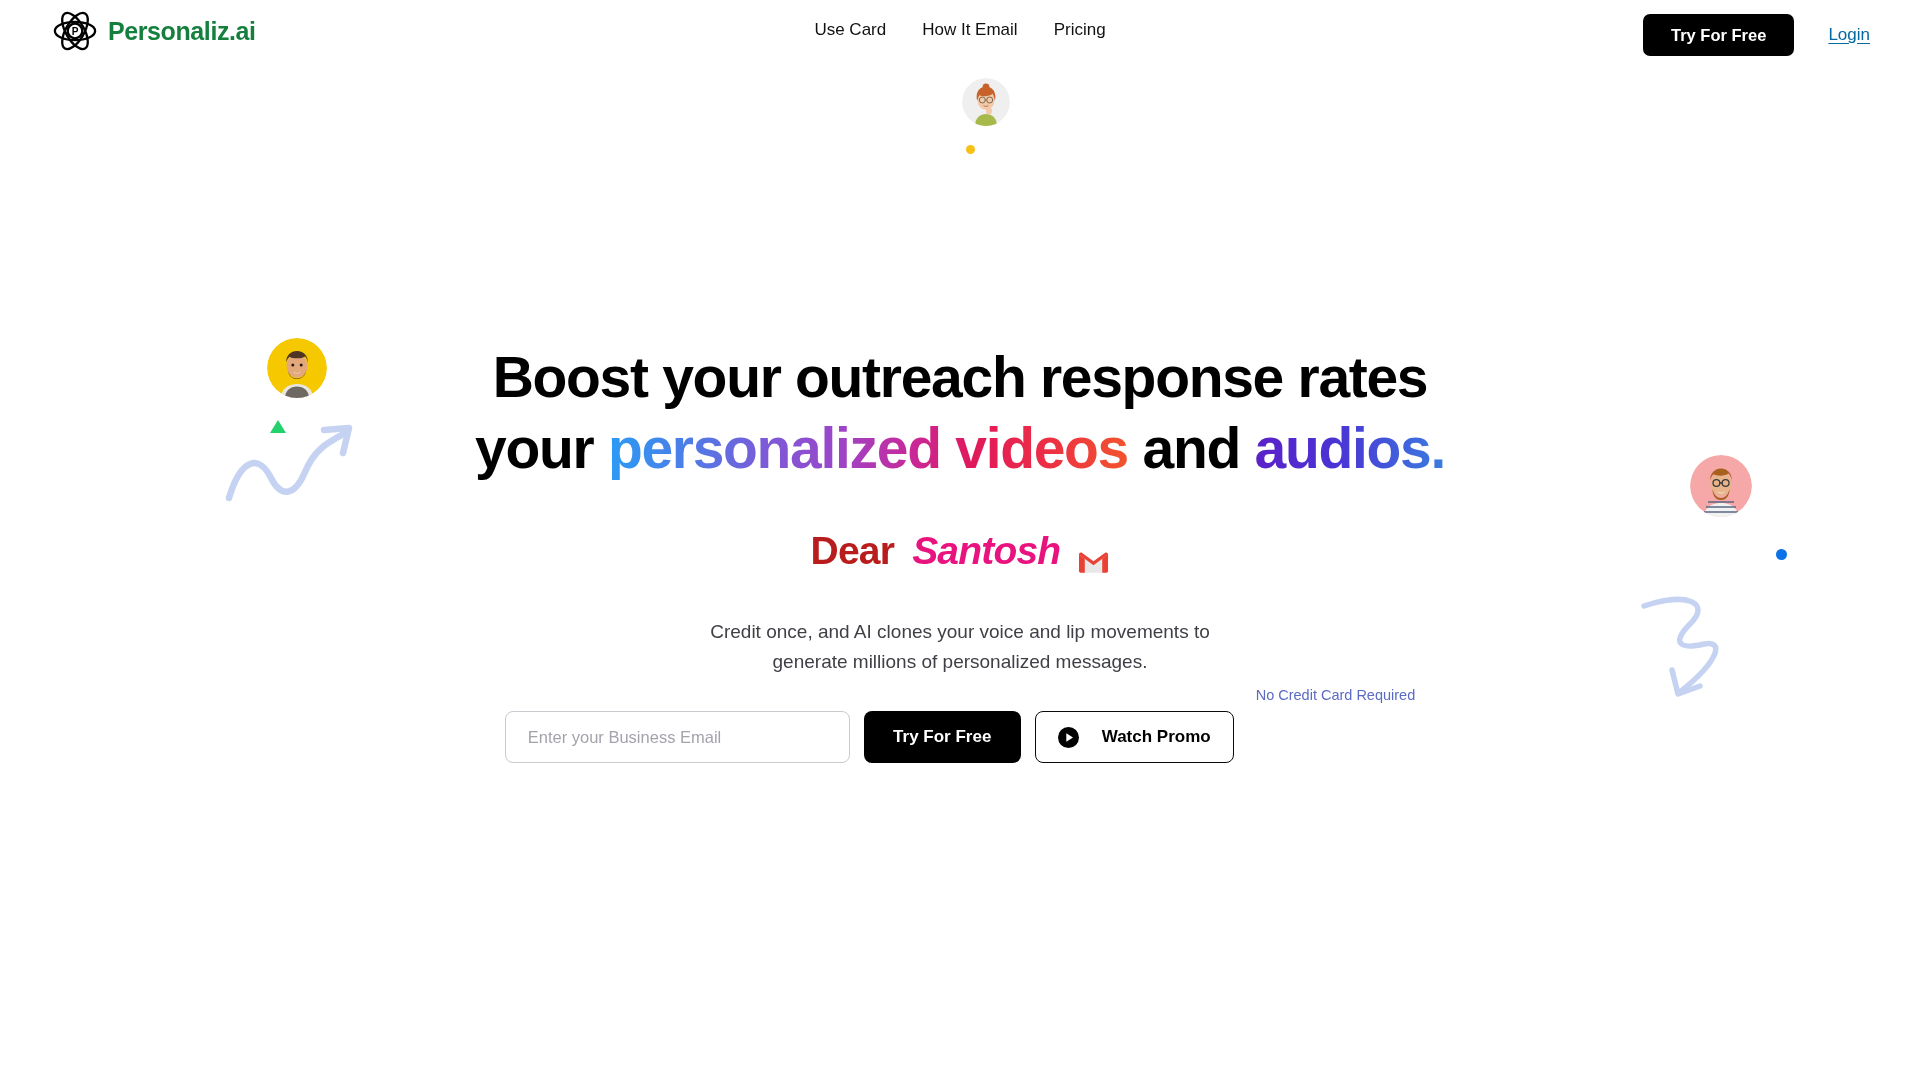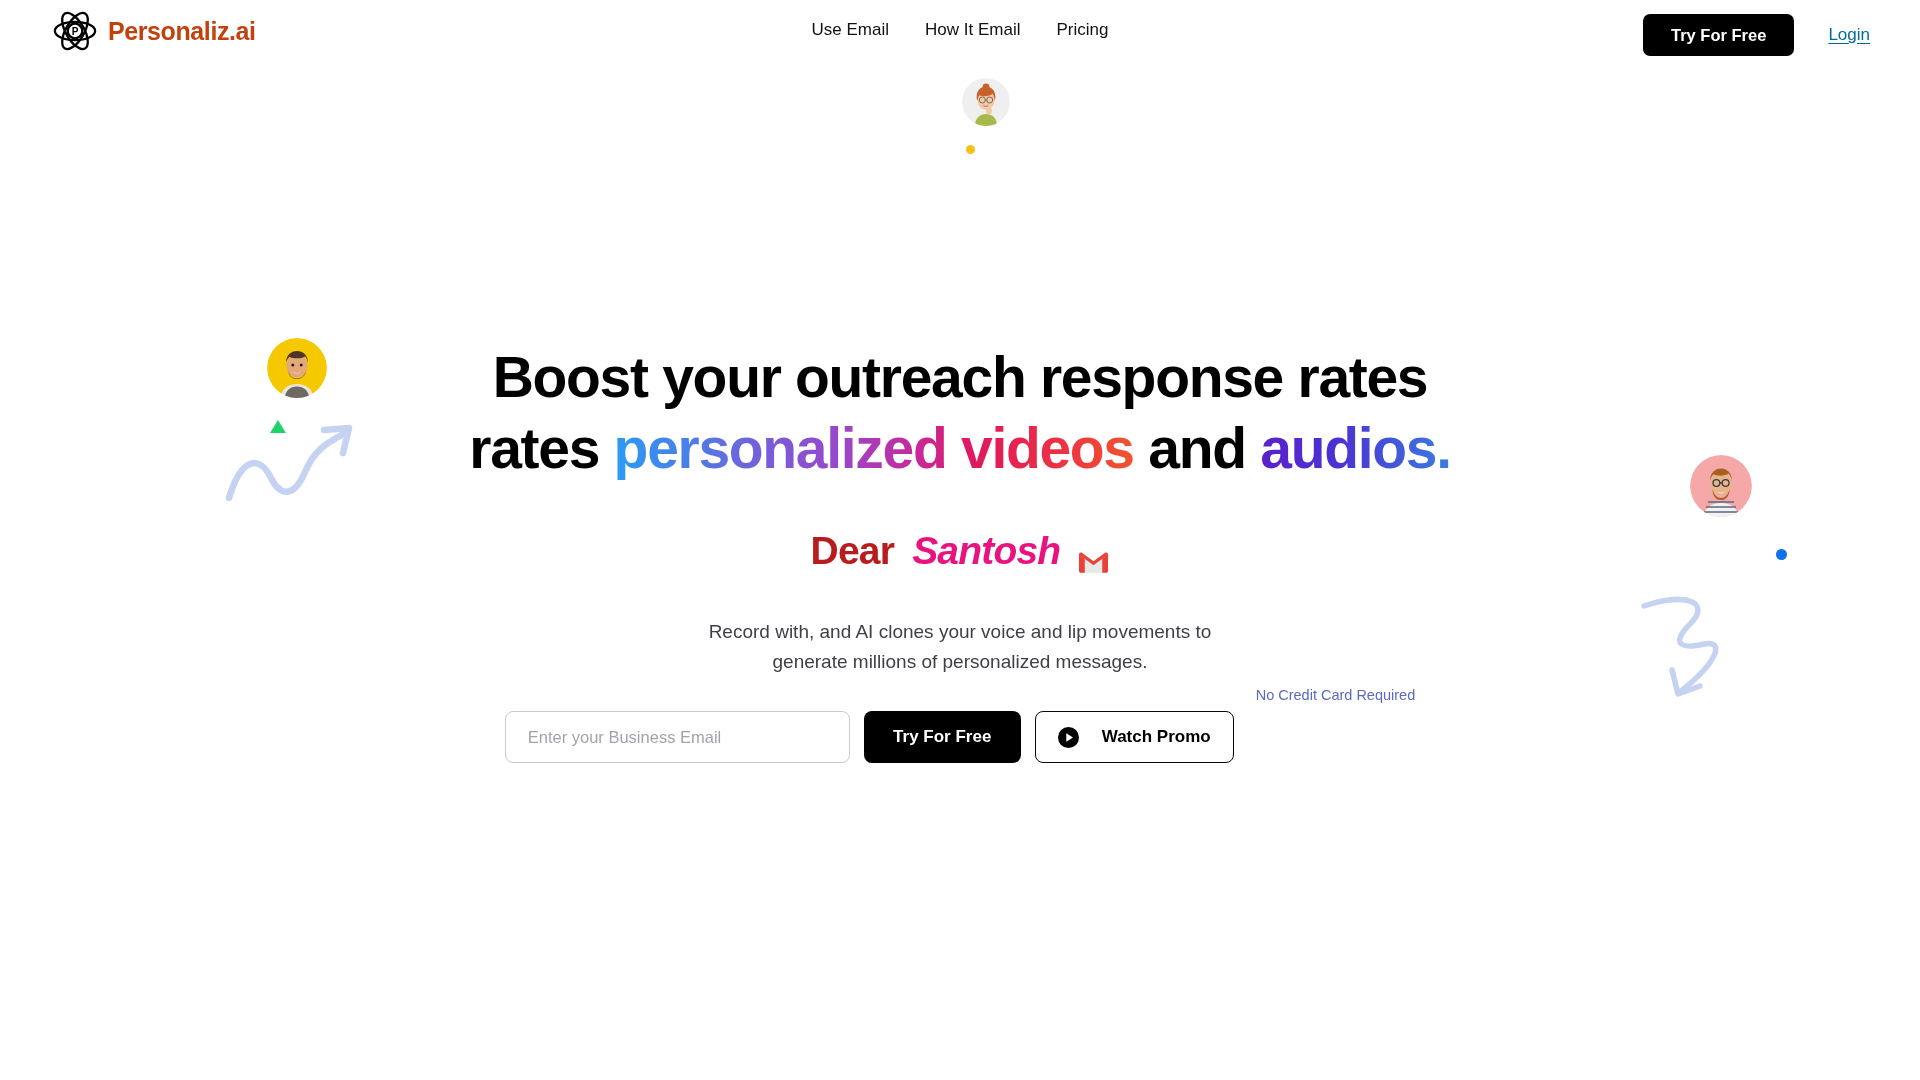--- a/index.html
+++ b/index.html
@@ -36,21 +36,21 @@
     align-items: center;
     gap: 10px;
   }
 
   .brand-mark { width: 46px; height: 46px; display: block; }
 
   .brand-name {
     font-size: 25px;
     font-weight: 700;
     letter-spacing: -0.4px;
-    color: #c2410c;
+    color: #15803d;
     white-space: nowrap;
   }
 
   .nav {
     position: absolute;
     left: 50%;
     transform: translateX(-50%);
     top: 20px;
     display: flex;
     align-items: center;
@@ -281,21 +281,21 @@
           <ellipse cx="24" cy="24" rx="21" ry="9.5" transform="rotate(120 24 24)"></ellipse>
           <circle cx="24" cy="24" r="7.6" stroke-width="2.4"></circle>
         </g>
         <text x="24" y="28.6" text-anchor="middle" font-family="Liberation Sans, sans-serif" font-size="10.5" font-weight="700" fill="#000000">P</text>
       </svg>
     </span>
     <span class="brand-name">Personaliz.ai</span>
   </div>
 
   <nav class="nav">
-    <a class="nav-link">Use Email</a>
+    <a class="nav-link">Use Card</a>
     <a class="nav-link">How It Email</a>
     <a class="nav-link">Pricing</a>
   </nav>
 
   <div class="header-right">
     <button class="btn-try-nav">Try For Free</button>
     <a class="login-link">Login</a>
   </div>
 </header>
 
@@ -366,38 +366,38 @@
       <path d="M16 16 C58 2, 84 12, 62 34 C44 52, 50 60, 76 54 C96 50, 92 70, 52 102" stroke="#C5D2F2" stroke-width="5.5" fill="none" stroke-linecap="round"></path>
       <path d="M44 80 L50 104 L72 96" stroke="#C5D2F2" stroke-width="5.5" fill="none" stroke-linecap="round" stroke-linejoin="round"></path>
     </svg>
   </span>
 </div>
 
 <main class="hero">
 
   <h1 class="headline">
     <span>Boost your outreach response rates</span><br>
-    <span>rates </span><span class="grad-personalized">personalized videos</span><span> and </span><span class="grad-audios">audios.</span>
+    <span>your </span><span class="grad-personalized">personalized videos</span><span> and </span><span class="grad-audios">audios.</span>
   </h1>
 
   <div class="dear-line">
     <span class="dear-word">Dear</span>
     <span class="dear-name">Santosh</span>
     <span class="gmail-icon">
       <svg viewBox="0 0 32 24" width="31" height="24" aria-hidden="true">
         <path d="M2.6 23h26.8c1 0 1.6-.7 1.6-1.6V4.2c0-1.7-2-2.7-3.3-1.6L16 11.3 4.3 2.6C3 1.5 1 2.5 1 4.2v17.2c0 .9.6 1.6 1.6 1.6z" fill="#E8E8E8"></path>
         <path d="M1 4.2v17.2c0 .9.6 1.6 1.6 1.6H7V8.6L1.6 4.5A2 2 0 0 0 1 4.2z" fill="#E94235"></path>
         <path d="M25 23h4.4c1 0 1.6-.7 1.6-1.6V4.2c0-.1 0-.2 0-.3L25 8.6z" fill="#E94235"></path>
         <path d="M1 4.2c0-1.7 2-2.7 3.3-1.6L16 11.3 27.7 2.6C29 1.5 31 2.5 31 4.2L16 15.4z" fill="#EA4335"></path>
       </svg>
     </span>
   </div>
 
   <p class="subtitle">
-    <span>Record with, and AI clones your voice and lip movements to</span><br>
+    <span>Credit once, and AI clones your voice and lip movements to</span><br>
     <span>generate millions of personalized messages.</span>
   </p>
 
   <div class="form-block">
     <div class="form-row">
       <input class="email-input" type="email" placeholder="Enter your Business Email" style="">
       <button class="btn-try-hero">Try For Free</button>
       <button class="btn-watch">
         <span class="play-icon">
           <svg viewBox="0 0 21 21" width="21" height="21" aria-hidden="true">

